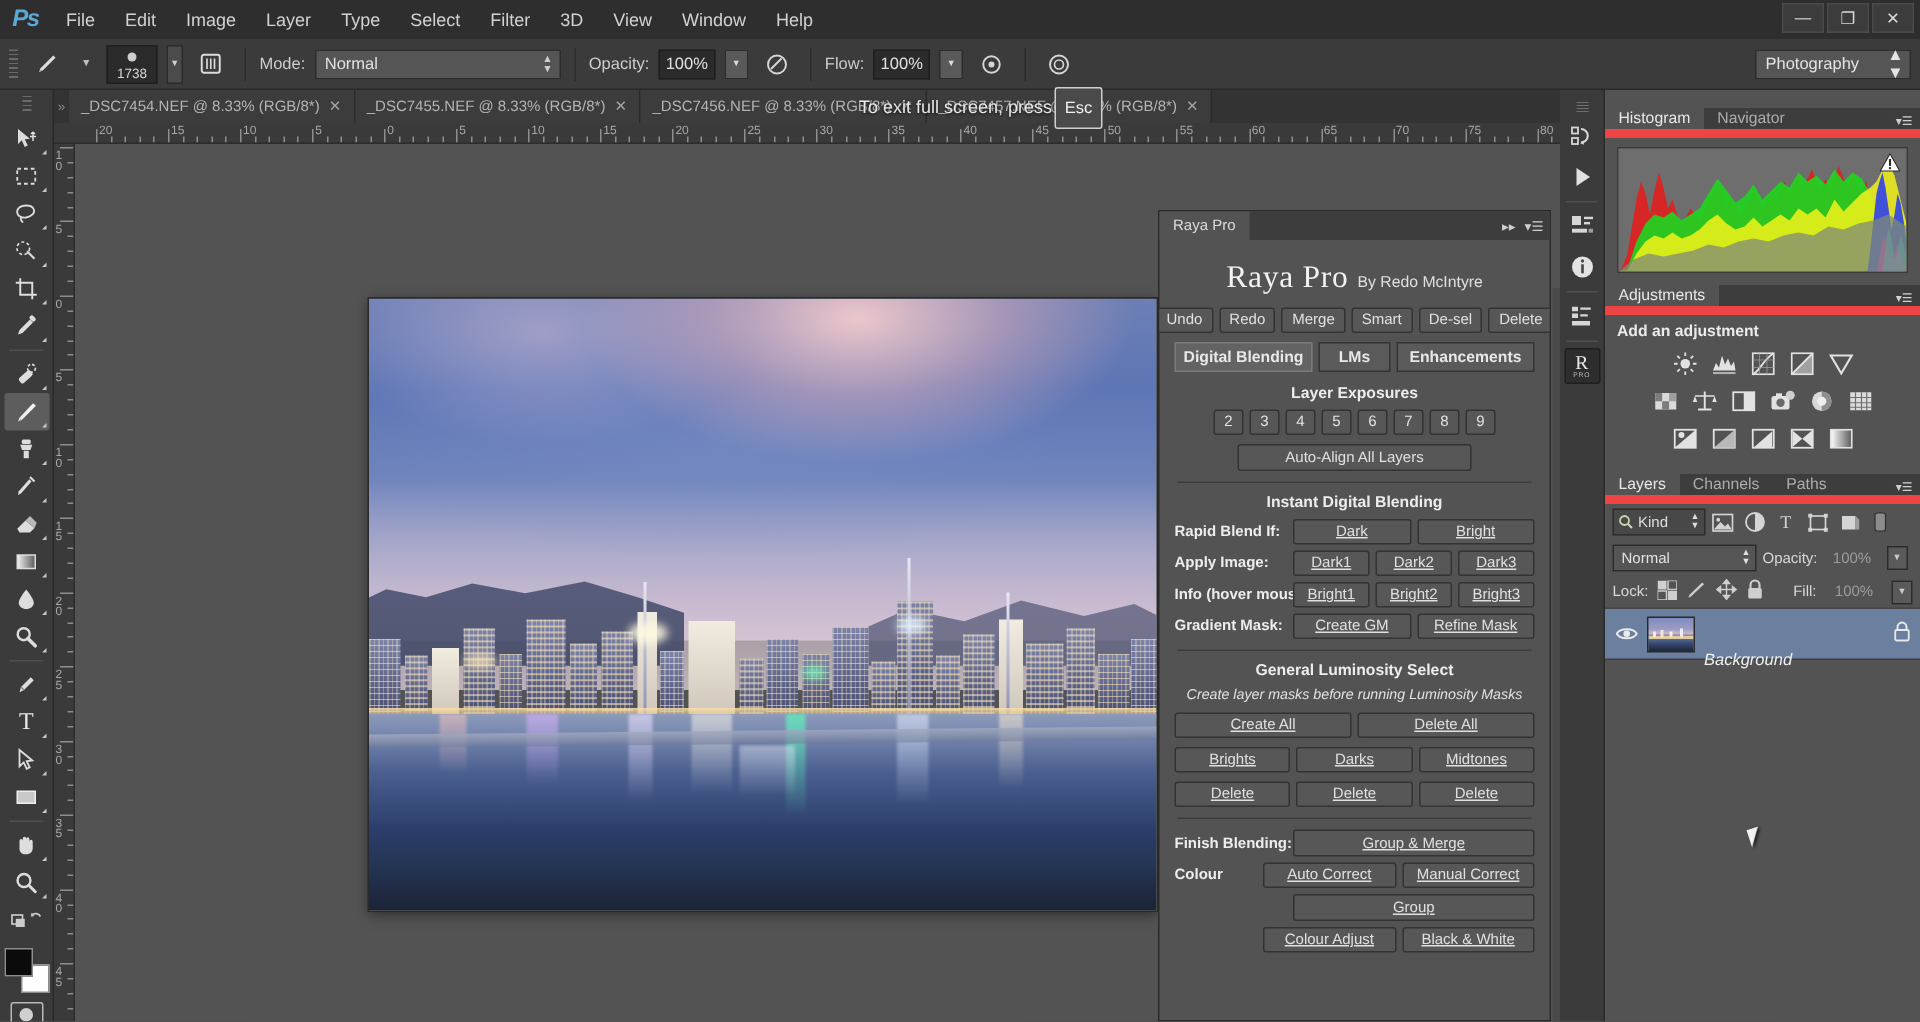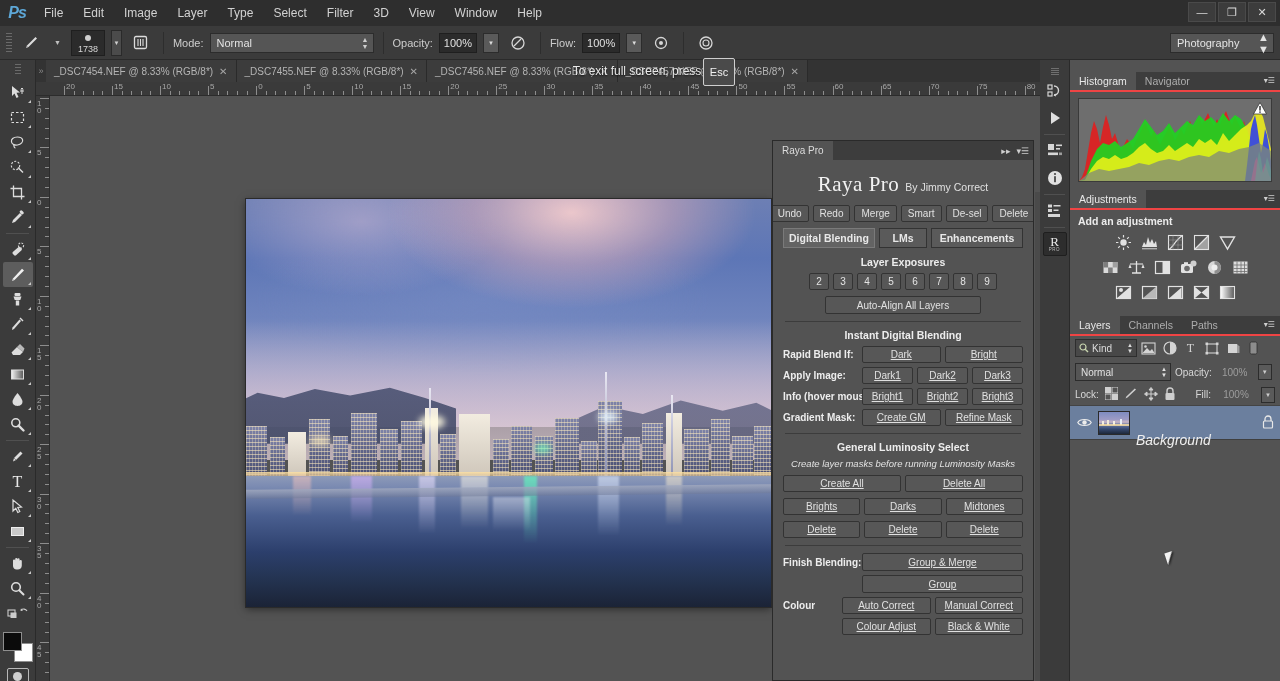--- a/index.html
+++ b/index.html
@@ -267,21 +267,21 @@
   .rp-hr { height: 1px; background: #3c3c3c; margin: 7px 2px; }
   .lbl-row { display: flex; align-items: center; gap: 5px; margin-bottom: 4px; }
   .rlbl { font-size: 10px; font-weight: bold; color: #ededed; white-space: nowrap; }
   .rlbl.two { line-height: 11px; }
   .btns { display: flex; gap: 4px; flex: 1; }
 
   
   .rightdock { position: absolute; top: 72px; left: 1070px; width: 210px; height: 609px;
     background: #535353; }
   .pnl-tabrow { height: 20px; background: #3d3d3d; display: flex; align-items: stretch;
-    position: relative; border-bottom: 2px solid #ef4444; }
+    position: relative; border-bottom: 6px solid #ef4444; }
   .pnl-tab { padding: 0 9px; display: flex; align-items: center; font-size: 10.5px;
     color: #adadad; }
   .pnl-tab.active { background: #535353; color: #e8e8e8; }
   .pnl-menu { position: absolute; right: 5px; top: 4px; display: flex; align-items: center;
     gap: 2px; color: #cfcfcf; font-size: 8px; }
   .hist-wrap { padding: 6px 8px 8px; }
   .hist-box { position: relative; height: 84px; background: #6e6e6e;
     border: 1px solid #3a3a3a; overflow: hidden; }
   .hist-warn { position: absolute; right: 4px; top: 3px; width: 14px; height: 13px;
     color: #fff; font-size: 11px; display: flex; align-items: center; justify-content: center; }
@@ -307,21 +307,21 @@
   .lock-row { height: 22px; display: flex; align-items: center; gap: 6px; padding: 0 5px;
     border-bottom: 1px solid #444; }
   .layer-item {
     height: 34px; display: flex; align-items: center; gap: 6px; padding: 0 6px;
     background: #6b7f9e; border-bottom: 1px solid #3f3f3f;
   }
   .eye { width: 16px; display: flex; align-items: center; justify-content: center;
     color: #e6e6e6; font-size: 11px; }
   .thumb { width: 32px; height: 24px; border: 1px solid #2a2a2a; overflow: hidden;
     position: relative; flex-shrink: 0; }
-  .layer-name { flex: 1; font-size: 14px; font-style: italic; color: #f0f0f0; margin-top: 35px; }
+  .layer-name { flex: 1; font-size: 11px; font-style: italic; color: #f0f0f0; margin-top: 35px; }
 
   
   .fs-hint {
     position: absolute; left: 534px; top: 60px; width: 206px; height: 22px;
     display: flex; align-items: center; justify-content: center;
     font-size: 12px; color: #e8e8e8; white-space: nowrap;
     text-shadow: 0 1px 2px rgba(0,0,0,.8);
   }
   .esc-key {
     position: absolute; left: 703px; top: 58px; width: 32px; height: 28px;
@@ -875,21 +875,21 @@
       <div class="rp-tab">Raya Pro</div>
       <div class="rp-ctrl">
         <span>▸▸</span>
         <span>▾☰</span>
       </div>
     </div>
     <div class="rp-body">
 
       <div class="rp-title-row">
         <span class="rp-title">Raya Pro</span>
-        <span class="rp-byline">By Jimmy Correct</span>
+        <span class="rp-byline">By Redo McIntyre</span>
       </div>
 
       <div class="rp-row">
         <div class="rb">Undo</div>
         <div class="rb">Redo</div>
         <div class="rb">Merge</div>
         <div class="rb">Smart</div>
         <div class="rb">De-sel</div>
         <div class="rb">Delete</div>
       </div>
@@ -975,30 +975,30 @@
 
       <div class="rp-hr"></div>
 
       <div class="lbl-row">
         <span class="rlbl" style="width:74px">Finish Blending:</span>
         <div class="btns">
           <div class="rb wide big">Group &amp; Merge</div>
         </div>
       </div>
       <div class="lbl-row">
-        <span class="rlbl" style="width:74px"></span>
-        <div class="btns">
-          <div class="rb wide big">Group</div>
-        </div>
-      </div>
-      <div class="lbl-row">
         <span class="rlbl" style="width:54px">Colour</span>
         <div class="btns">
           <div class="rb wide">Auto Correct</div>
           <div class="rb wide">Manual Correct</div>
+        </div>
+      </div>
+      <div class="lbl-row">
+        <span class="rlbl" style="width:74px"></span>
+        <div class="btns">
+          <div class="rb wide big">Group</div>
         </div>
       </div>
       <div class="lbl-row">
         <span class="rlbl" style="width:54px"></span>
         <div class="btns">
           <div class="rb wide">Colour Adjust</div>
           <div class="rb wide">Black &amp; White</div>
         </div>
       </div>
     </div>

